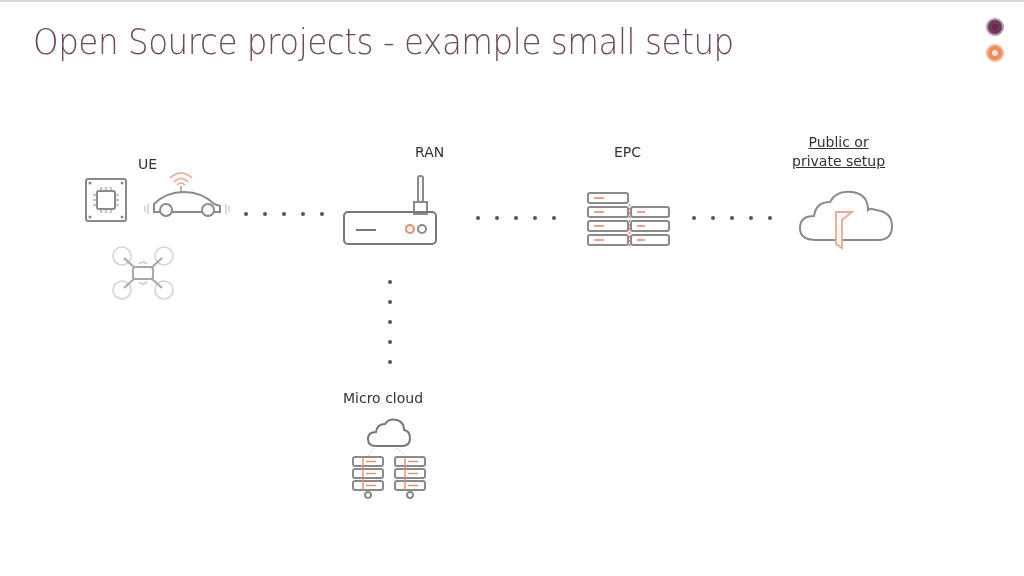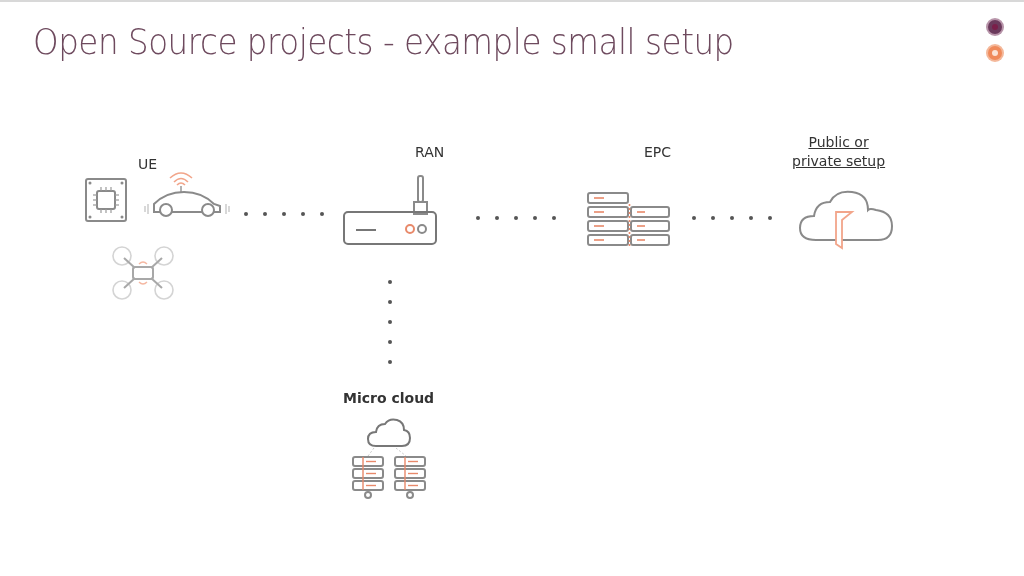--- a/index.html
+++ b/index.html
@@ -120,21 +120,21 @@
 </svg>
 
 <div class="dots" style="left:476px; top:216px;">
   <span style="left:0px"></span>
     <span style="left:19px"></span>
     <span style="left:38px"></span>
     <span style="left:57px"></span>
     <span style="left:76px"></span>
 </div>
 
-<div class="label" style="left:644px; top:143px;text-align:right;">EPC</div>
+<div class="label" style="left:614px; top:143px;text-align:right;">EPC</div>
 <svg class="icon" style="left:586px; top:190px;" width="86" height="60" viewBox="0 0 86 60">
   <g fill="none" stroke="#8a8a8a" stroke-width="2">
     <rect x="2" y="3" width="40" height="10" rx="2"></rect>
     <rect x="2" y="17" width="40" height="10" rx="2"></rect>
     <rect x="2" y="31" width="40" height="10" rx="2"></rect>
     <rect x="2" y="45" width="40" height="10" rx="2"></rect>
     <rect x="45" y="17" width="38" height="10" rx="2"></rect>
     <rect x="45" y="31" width="38" height="10" rx="2"></rect>
     <rect x="45" y="45" width="38" height="10" rx="2"></rect>
   </g>
@@ -168,21 +168,21 @@
 </svg>
 
 <div class="dots" style="left:388px; top:280px;">
   <span style="top:0px"></span>
     <span style="top:20px"></span>
     <span style="top:40px"></span>
     <span style="top:60px"></span>
     <span style="top:80px"></span>
 </div>
 
-<div class="label" style="left:343px; top:389px;font-weight:bold;">Micro cloud</div>
+<div class="label" style="left:343px; top:389px;">Micro cloud</div>
 <svg class="icon" style="left:366px; top:418px;" width="46" height="32" viewBox="0 0 46 32">
   <path d="M10 28 Q2 28 2 21 Q2 14 10 14 Q11 6 19 6 Q23 0 31 2 Q38 4 38 12 Q44 13 44 20 Q44 28 36 28 Z" fill="none" stroke="#777" stroke-width="2"></path>
 </svg>
 <svg class="icon" style="left:350px; top:448px;" width="80" height="52" viewBox="0 0 80 52">
   <g stroke="#c8c8c8" stroke-width="1" stroke-dasharray="2 2">
     <line x1="24" y1="0" x2="18" y2="8"></line>
       <line x1="46" y1="0" x2="56" y2="8"></line>
   </g>
   <g fill="none" stroke="#8a8a8a" stroke-width="2">
     <rect x="3" y="9" width="30" height="9" rx="2"></rect>

